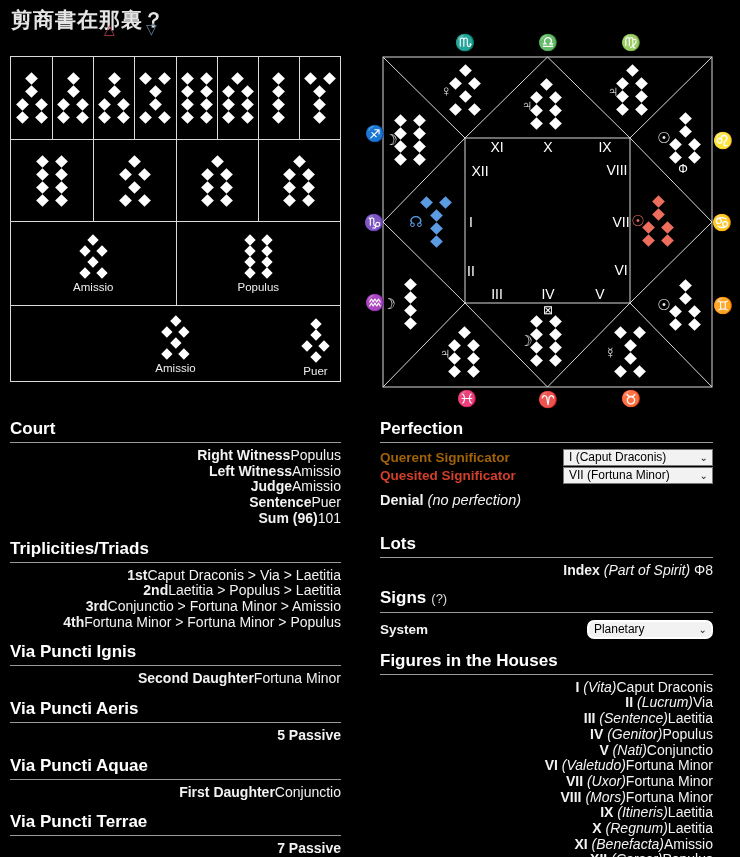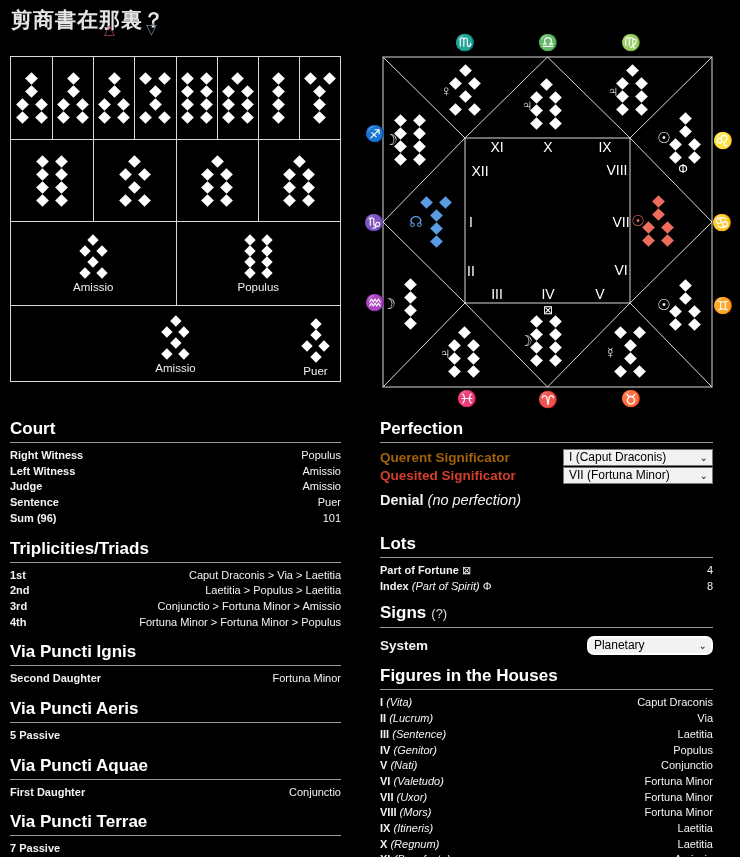--- a/index.html
+++ b/index.html
@@ -38,21 +38,21 @@
   .chart .sym{position:absolute;transform:translate(-50%,-50%);font-size:12px;color:#fff;}
   .chart .gfig{position:absolute;width:22px;}
   
   .col{box-sizing:border-box;}
   .col-left{left:10px;top:410px;width:331px;}
   .col-right{left:380px;top:410px;width:333px;}
   .sect-h{font-size:17px;font-weight:bold;color:#fff;line-height:20px;
           border-bottom:1px solid #9a9a9a;padding:0 0 3px 0;margin-top:12px;}
   .sect-h.first{margin-top:9px;}
   .rows{margin-top:5px;}
-  .trow{display:flex;justify-content:space-between;font-size:11px;line-height:15.7px;}
+  .trow{display:flex;justify-content:flex-end;font-size:14px;line-height:15.7px;}
   .trow .lbl{font-weight:bold;white-space:nowrap;}
   .trow .val{text-align:right;white-space:nowrap;}
   .qlabel{color:#a16207;}
   .slabel2{color:#d23f2a;}
   .sigrow{display:flex;justify-content:space-between;align-items:center;height:18px;font-size:13.5px;}
   .sel{display:inline-flex;align-items:center;justify-content:space-between;background:#f2f2f2;color:#000;
        font-size:12px;height:17px;line-height:17px;padding:0 4px 0 5px;min-width:150px;
        border:1px solid #777;box-sizing:border-box;cursor:pointer;}
   .sel .chev{font-size:10px;margin-left:6px;color:#222;}
   .sel.round{min-width:96px;border:2px solid #fff;border-radius:7px;height:19px;gap:48px;}
@@ -745,24 +745,20 @@
     </div>
     <div class="denial">
       <b>Denial</b>
       <i>(no perfection)</i>
     </div>
   </div>
 
   <div class="sect-h" style="margin-top:26px;">Lots</div>
   <div class="rows">
     <div class="trow">
-      <span class="lbl"><span>Part of Fortune</span> <span class="sym-inline">⊠</span></span>
-      <span class="val">4</span>
-    </div>
-    <div class="trow">
       <span class="lbl"><span>Index</span> <span class="it">(Part of Spirit)</span> <span class="sym-inline">Φ</span></span>
       <span class="val">8</span>
     </div>
   </div>
 
   <div class="sect-h" style="margin-top:9px;">
     <span>Signs</span><span class="help">(?)</span>
   </div>
   <div class="rows">
     <div class="sigrow" style="height:24px;">

